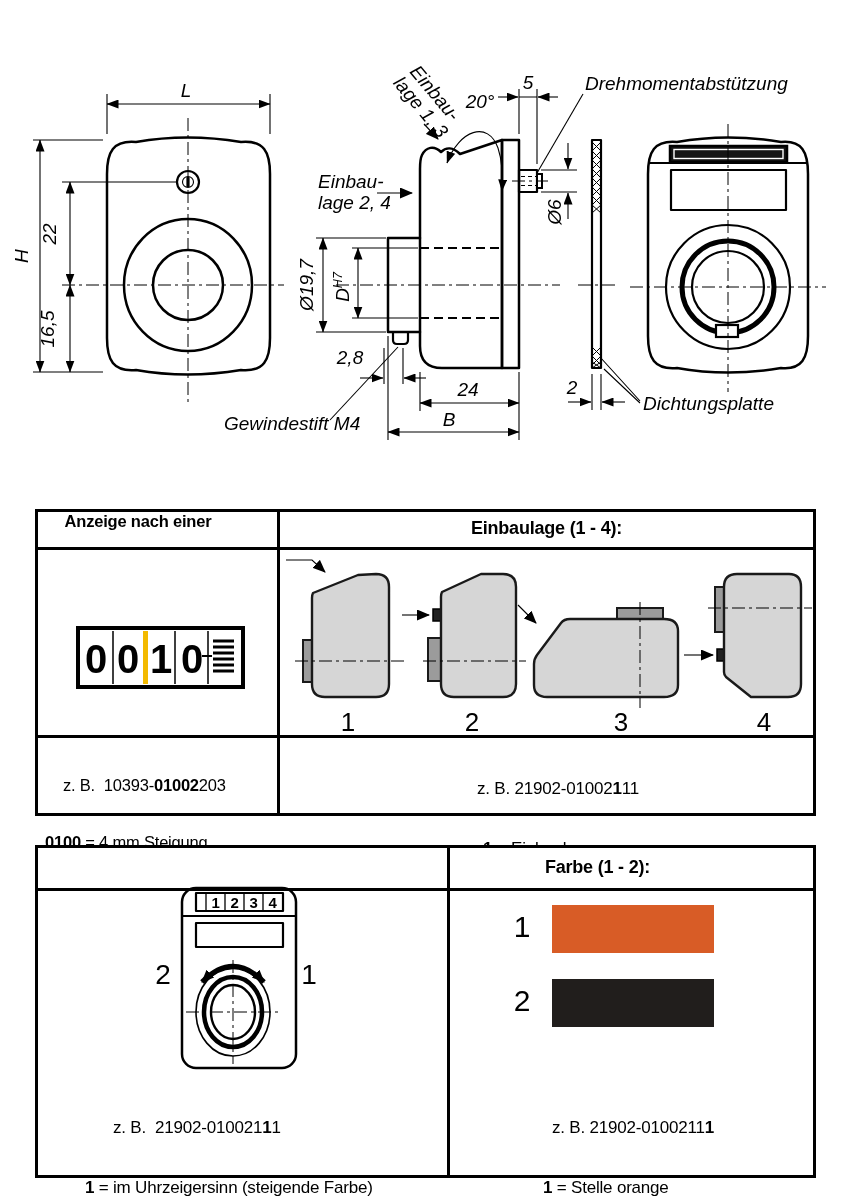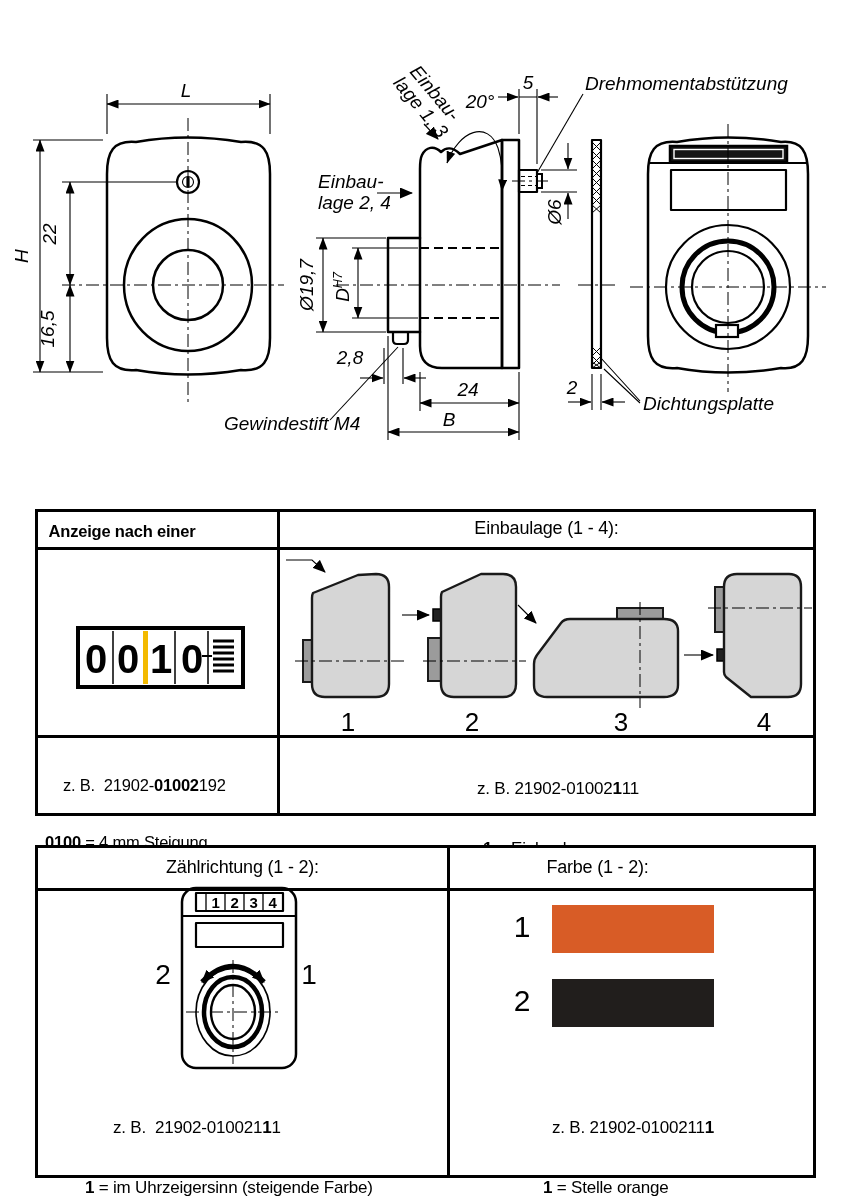--- a/index.html
+++ b/index.html
@@ -3,21 +3,21 @@
 <meta charset="utf-8">
 <style>
   html,body{margin:0;padding:0;background:#fff;}
   .sheet{position:relative;width:848px;height:1200px;background:#fff;overflow:hidden;
          font-family:"Liberation Sans",sans-serif;color:#000;letter-spacing:-0.2px;}
   .abs{position:absolute;}
   
   .tbl{position:absolute;border:3px solid #000;box-sizing:border-box;background:#fff;}
   .vline{position:absolute;top:0;bottom:0;width:3px;background:#000;}
   .hline{position:absolute;left:0;right:0;height:3px;background:#000;}
-  .hdr{font-weight:normal;text-align:center;font-size:18px;line-height:20px;}
+  .hdr{font-weight:bold;text-align:center;font-size:18px;line-height:20px;}
   .hdr2{font-weight:bold;text-align:center;font-size:16.5px;line-height:17.5px;}
   .ex{font-size:17px;line-height:20px;white-space:pre;}
   .ex b{font-weight:bold;text-align:center;}
   .bignum{font-size:30px;line-height:32px;text-align:center;}
   .swatch{position:absolute;width:162px;height:48px;}
   
   svg text{fill:#000;font-family:"Liberation Sans",sans-serif;}
   .lbl{font-size:19px;font-style:italic;letter-spacing:0;}
   .num{font-size:26px;}
   .ol{fill:none;stroke:#000;stroke-width:2.5;stroke-linejoin:round;stroke-linecap:round;}
@@ -34,41 +34,40 @@
 </head>
 <body>
 
 <div class="sheet">
 
   <div class="tbl" style="left:35px;top:509px;width:781px;height:307px;">
     <div class="vline" style="left:239px;"></div>
     <div class="hline" style="top:35px;"></div>
     <div class="hline" style="top:223px;"></div>
   </div>
-  <div class="abs hdr2" style="left:22px;top:513px;width:200px;margin-top:10px;">
+  <div class="abs hdr2" style="left:38px;top:513px;width:200px;">
     <div>Anzeige nach einer</div>
   </div>
   <div class="abs hdr" style="left:280px;top:518px;width:533px;">Einbaulage (1 - 4):</div>
 
   <div class="abs ex" style="left:45px;top:738px;font-size:16.5px;line-height:19px;">
-    <div style="padding-left:18px;"><span>z. B.  21902-</span><b>01002</b><span>192</span></div>
+    <div style="padding-left:18px;"><span>z. B.  10393-</span><b>01002</b><span>203</span></div>
     <div><b>0100</b><span> = 4 mm Steigung,</span></div>
     <div><b>2</b><span> = Kommastelle an</span></div>
     <div style="padding-left:27px;">2. Stelle von rechts</div>
   </div>
   <div class="abs ex" style="left:477px;top:739px;">
     <div><span>z. B. 21902-01002</span><b>1</b><span>11</span></div>
     <div style="padding-left:6px;"><b>1</b><span> = Einbaulage</span></div>
   </div>
 
   <div class="tbl" style="left:35px;top:845px;width:781px;height:333px;">
     <div class="vline" style="left:409px;"></div>
     <div class="hline" style="top:40px;"></div>
   </div>
-  <div class="abs hdr" style="left:38px;top:857px;width:409px;">Zählrichtung (1 - 2):</div>
   <div class="abs hdr" style="left:450px;top:857px;width:295px;">Farbe (1 - 2):</div>
 
   <div class="abs ex" style="left:85px;top:1078px;">
     <div style="padding-left:28px;"><span>z. B.  21902-010021</span><b>1</b><span>1</span></div>
     <div><b>1</b><span> = im Uhrzeigersinn (steigende Farbe)</span></div>
     
   </div>
   <div class="abs ex" style="left:543px;top:1078px;">
     <div style="padding-left:9px;"><span>z. B. 21902-0100211</span><b>1</b></div>
     <div><b>1</b><span> = Stelle orange</span></div>

